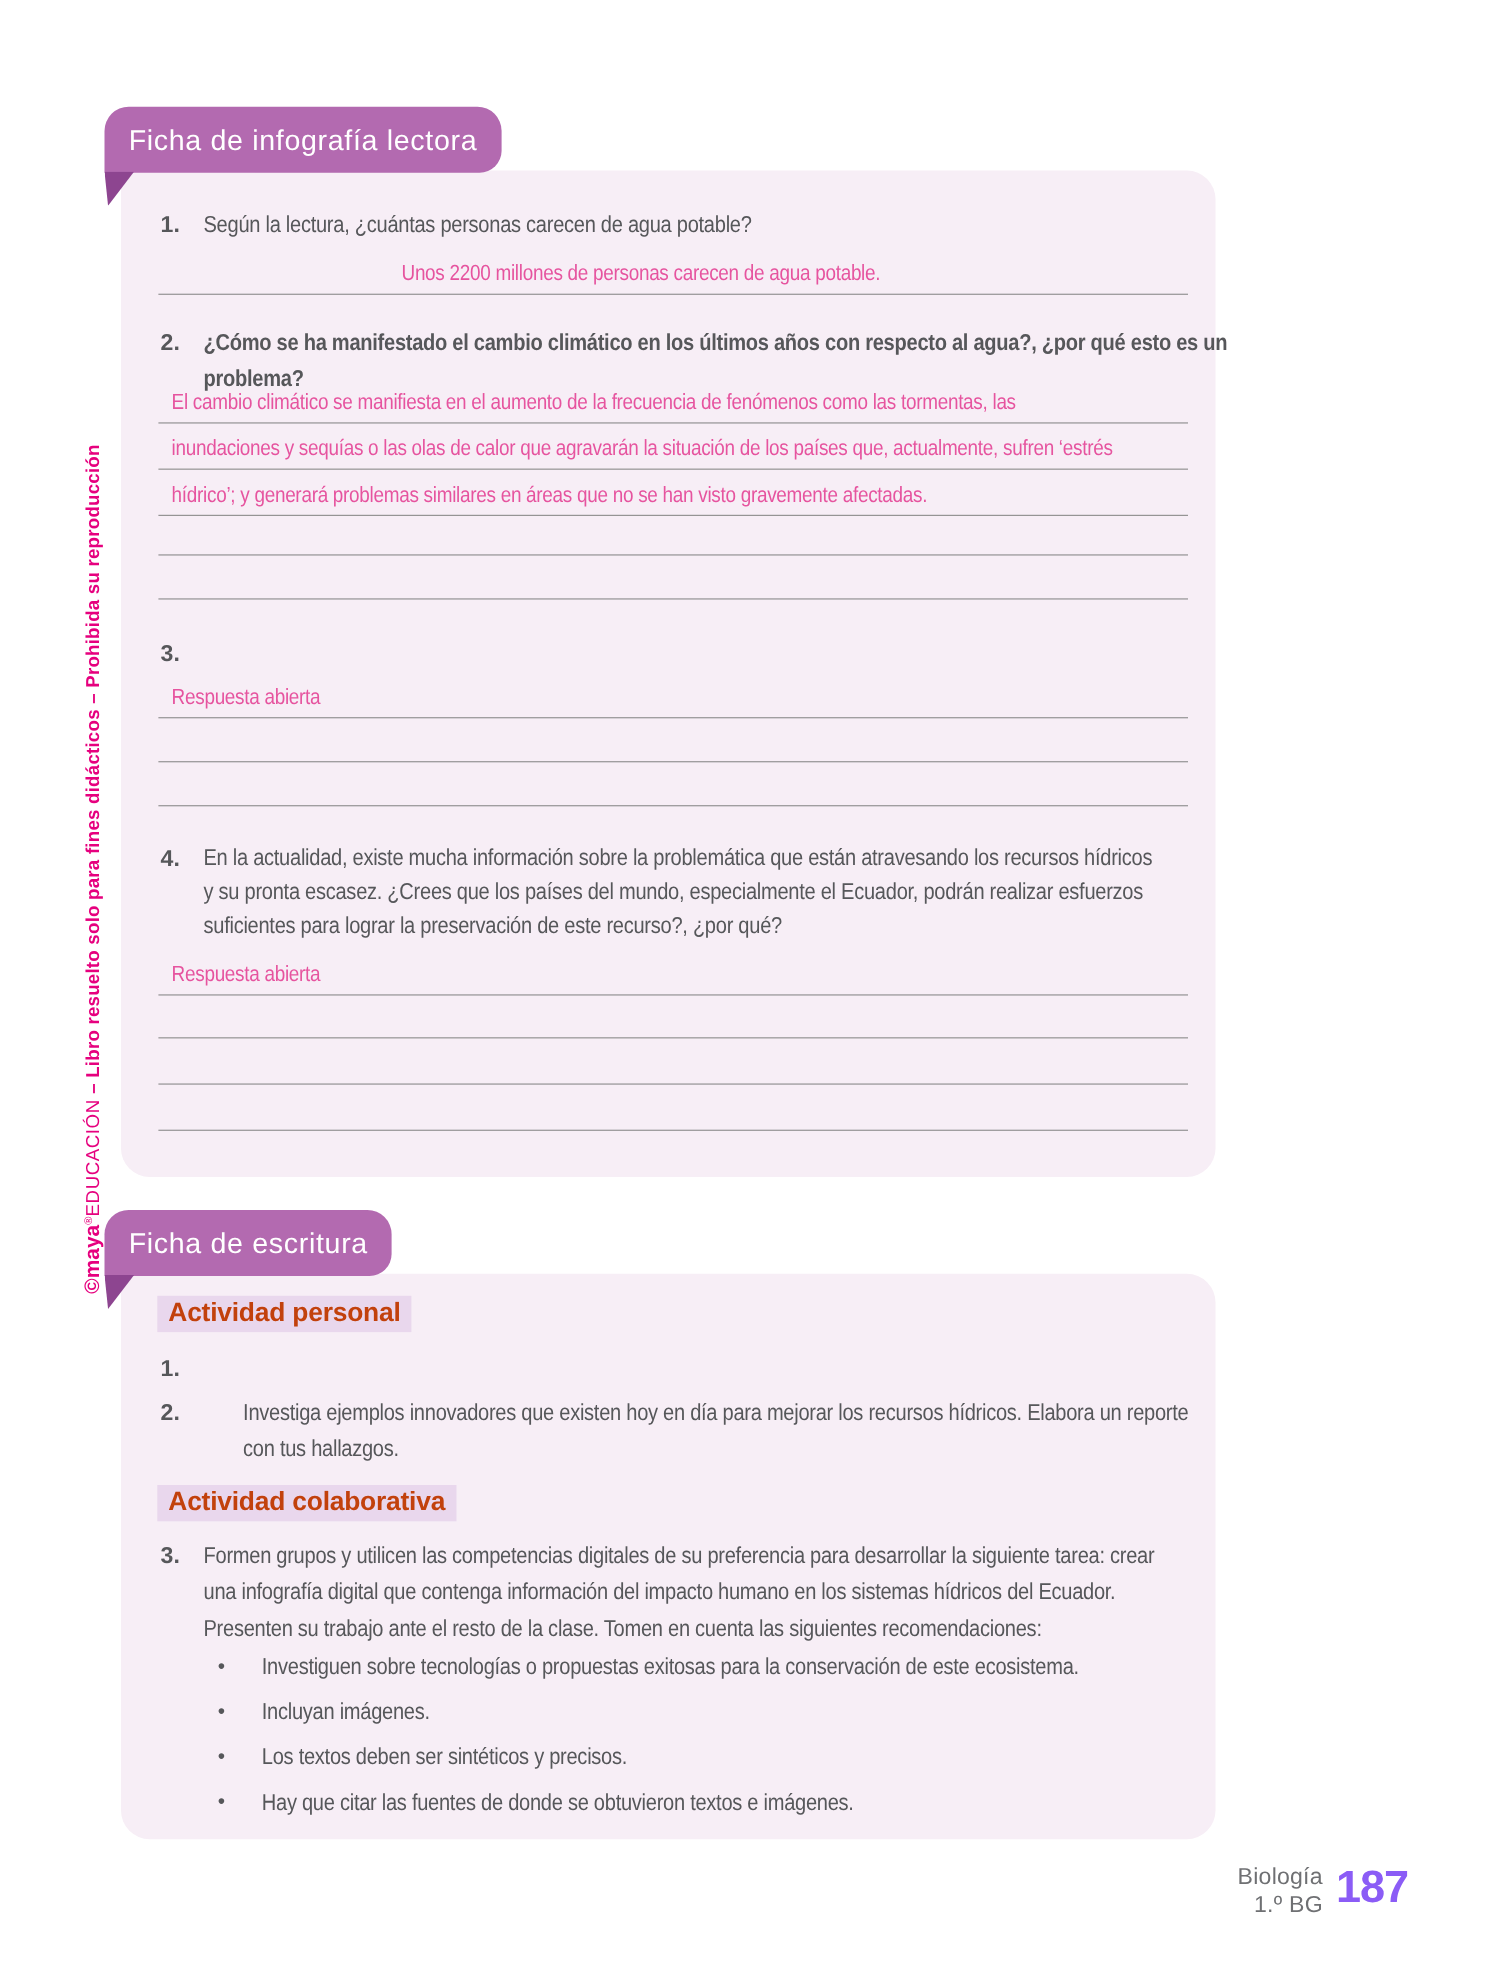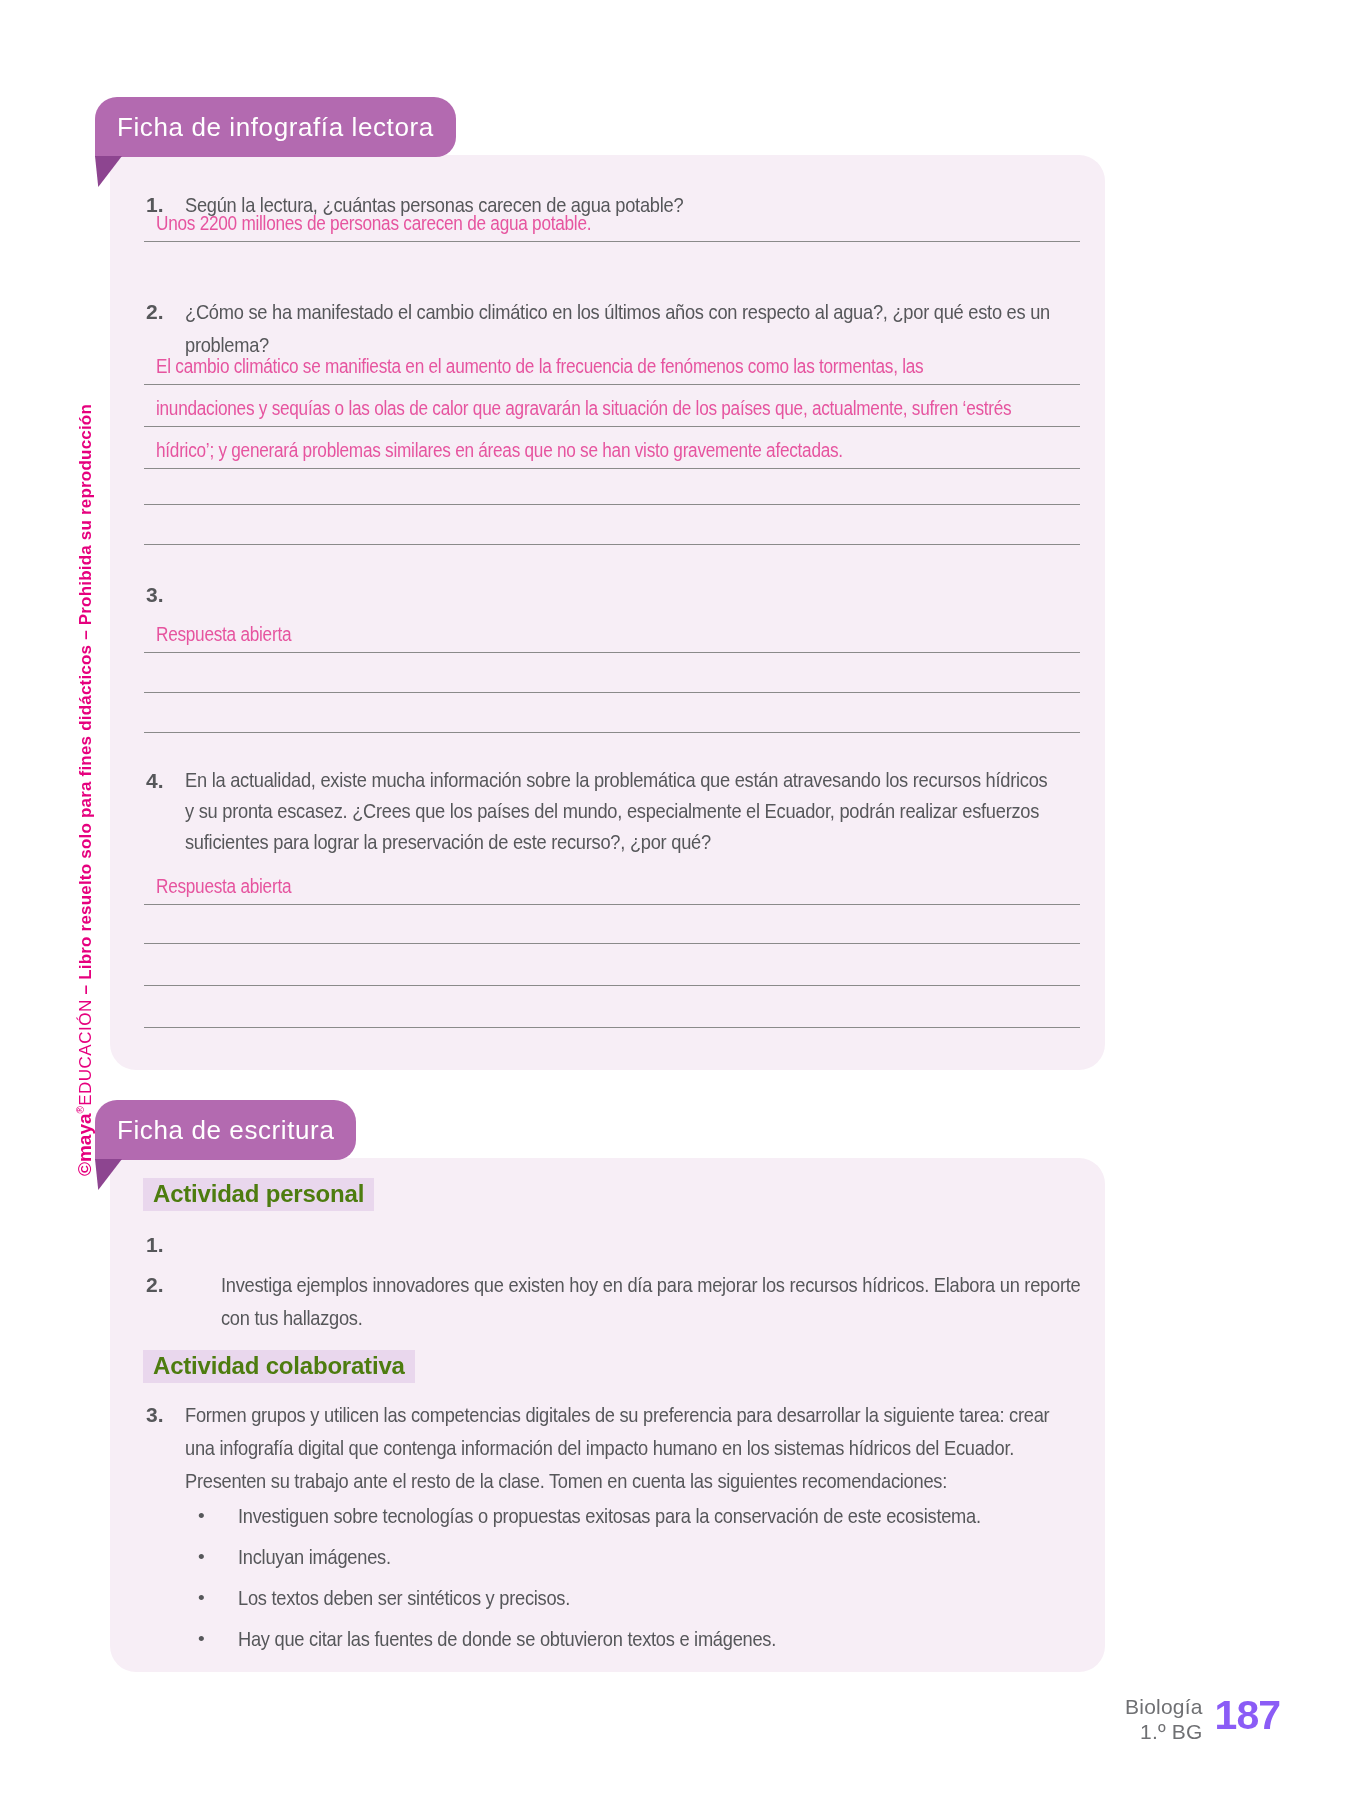--- a/index.html
+++ b/index.html
@@ -105,21 +105,21 @@
     transform-origin:0 50%;
     white-space:nowrap;
   }
 
   
   .act-label {
     position:absolute;
     left:33px;
     display:inline-block;
     background:#e9d7ed;
-    color:#4d7c0f;
+    color:#c2410c;
     font-size:24px;
     font-weight:700;
     line-height:28px;
     padding:2px 10px 3px 10px;
     letter-spacing:-0.2px;
     white-space:nowrap;
   }
 
   
   .bullet-row {
@@ -182,26 +182,26 @@
   <span>Ficha de infografía lectora</span>
 </div>
 <div class="tab-fold" style="top:156px;"></div>
 
 <div class="panel" style="top:155px; height:915px;">
 
   <div class="num" style="top:33px;">1.</div>
   <div class="qt" style="top:33px;">
     <div>Según la lectura, ¿cuántas personas carecen de agua potable?</div>
   </div>
-  <div class="al" style="top:53px;">
+  <div class="al" style="top:79px;text-align:center;">
     <span>Unos 2200 millones de personas carecen de agua potable.</span>
   </div>
 
   <div class="num" style="top:140px;">2.</div>
-  <div class="qt" style="top:140px;">
+  <div class="qt" style="top:140px;font-weight:bold;">
     <div>¿Cómo se ha manifestado el cambio climático en los últimos años con respecto al agua?, ¿por qué esto es un</div>
     <div>problema?</div>
   </div>
   <div class="al" style="top:196px;">
     <span>El cambio climático se manifiesta en el aumento de la frecuencia de fenómenos como las tormentas, las</span>
   </div>
   <div class="al" style="top:238px;">
     <span>inundaciones y sequías o las olas de calor que agravarán la situación de los países que, actualmente, sufren ‘estrés</span>
   </div>
   <div class="al" style="top:280px;">

